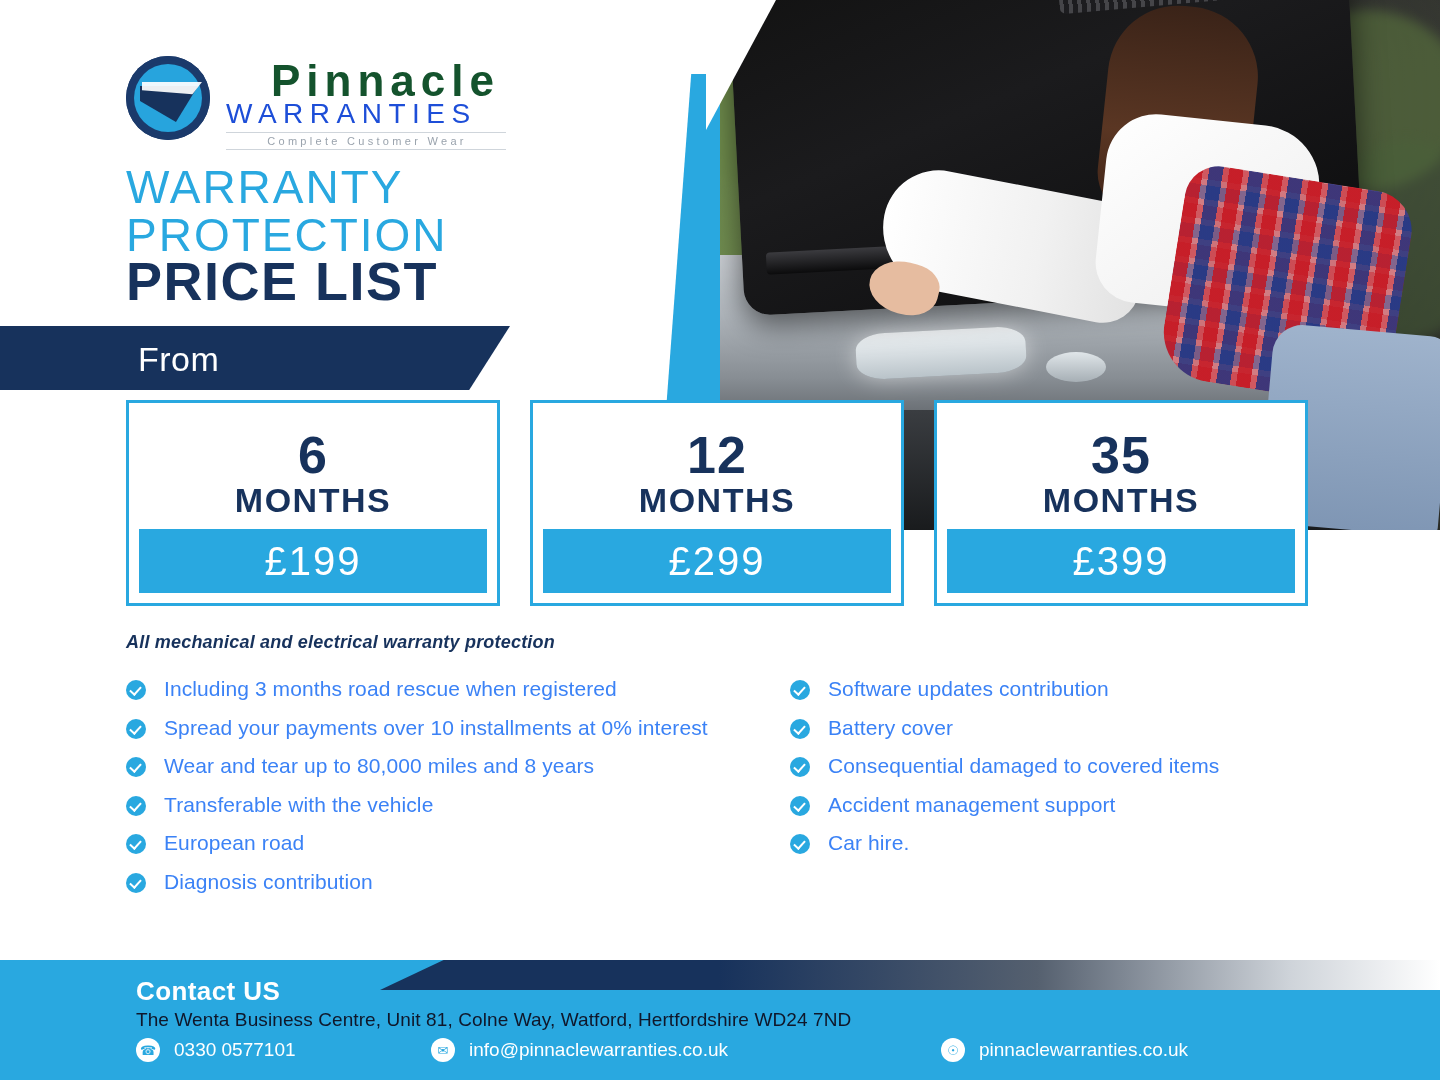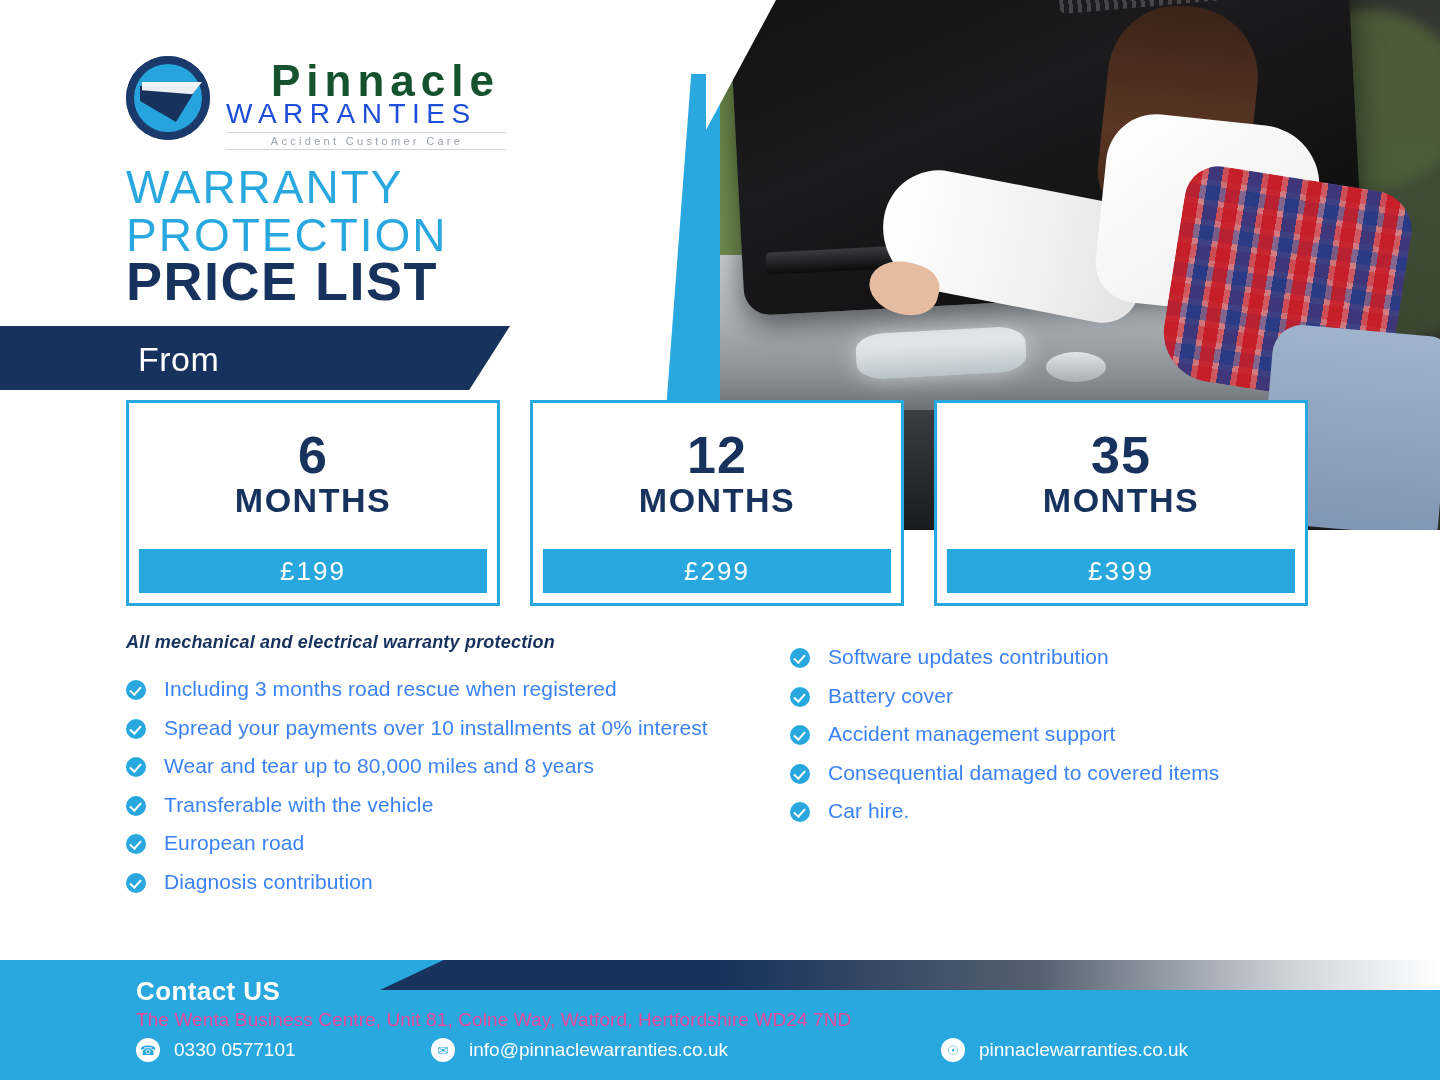--- a/index.html
+++ b/index.html
@@ -380,24 +380,24 @@
     color: #17325c;
     letter-spacing: 1.5px;
     margin-top: 2px;
     line-height: 1;
   }
   .card-price {
     position: absolute;
     left: 10px;
     right: 10px;
     bottom: 10px;
-    height: 44px;
+    height: 64px;
     background: #29a8e0;
     color: #ffffff;
-    font-size: 26px;
+    font-size: 40px;
     display: flex;
     align-items: center;
     justify-content: center;
     letter-spacing: 2px;
   }
 
   
   .benefits-title {
     position: absolute;
     left: 126px;
@@ -410,21 +410,21 @@
   }
   .col-left {
     position: absolute;
     left: 126px;
     top: 676px;
     width: 600px;
   }
   .col-right {
     position: absolute;
     left: 790px;
-    top: 644px;
+    top: 676px;
     width: 520px;
     text-align: center;
   }
   .bullet {
     display: flex;
     align-items: flex-start;
     margin-bottom: 13px;
   }
   .tick {
     flex: 0 0 auto;
@@ -479,21 +479,21 @@
     font-size: 26px;
     font-weight: bold;
     color: #ffffff;
     letter-spacing: .4px;
   }
   .footer-address {
     position: absolute;
     left: 136px;
     top: 1009px;
     font-size: 19px;
-    color: #ec4899;
+    color: #0f172a;
     letter-spacing: .1px;
   }
   .footer-contacts {
     position: absolute;
     left: 136px;
     top: 1038px;
     width: 1200px;
     display: flex;
     align-items: center;
   }
@@ -553,21 +553,21 @@
   <div class="hero-accent"></div>
   <div class="hero-notch"></div>
 
   <div class="logo-wrap">
     <div class="logo-mark"></div>
     <div class="logo-swoosh"></div>
     <div class="logo-swoosh2"></div>
     <div class="logo-text">
       <div class="logo-title">Pinnacle</div>
       <div class="logo-sub">WARRANTIES</div>
-      <div class="logo-tag">Accident Customer Care</div>
+      <div class="logo-tag">Complete Customer Wear</div>
     </div>
   </div>
 
   <div class="head-line1">WARRANTY</div>
   <div class="head-line2">PROTECTION</div>
   <div class="head-line3">PRICE LIST</div>
 
   <div class="from-banner"></div>
   <div class="from-banner-label">From</div>
 
@@ -626,25 +626,25 @@
     <div class="bullet">
       <span class="tick"></span>
       <span class="bullet-text">Software updates contribution</span>
     </div>
     <div class="bullet">
       <span class="tick"></span>
       <span class="bullet-text">Battery cover</span>
     </div>
     <div class="bullet">
       <span class="tick"></span>
+      <span class="bullet-text">Consequential damaged to covered items</span>
+    </div>
+    <div class="bullet">
+      <span class="tick"></span>
       <span class="bullet-text">Accident management support</span>
-    </div>
-    <div class="bullet">
-      <span class="tick"></span>
-      <span class="bullet-text">Consequential damaged to covered items</span>
     </div>
     <div class="bullet">
       <span class="tick"></span>
       <span class="bullet-text">Car hire.</span>
     </div>
   </div>
 
   <div class="footer">
     <div class="footer-wedge"></div>
   </div>

